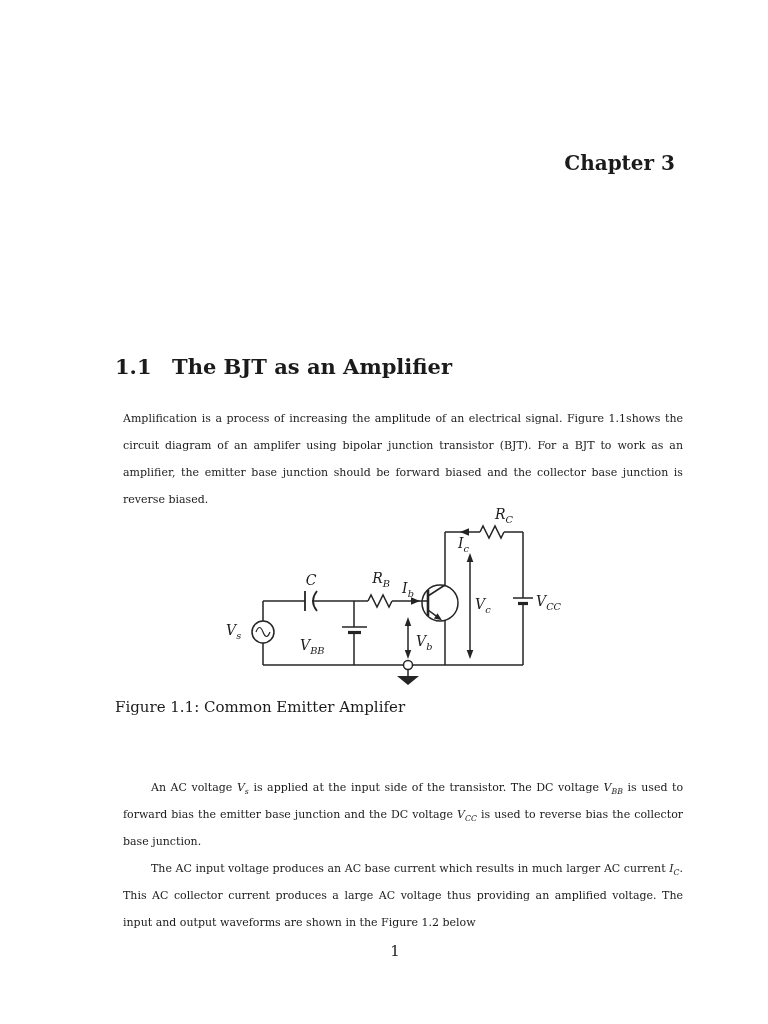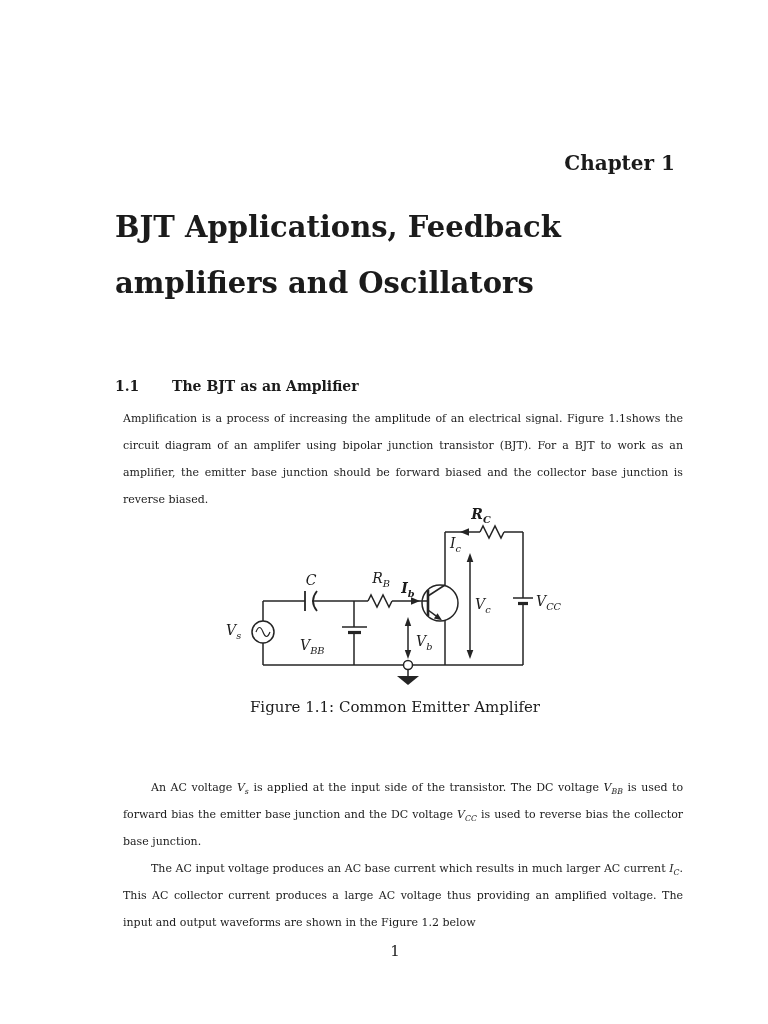--- a/index.html
+++ b/index.html
@@ -9,48 +9,44 @@
     margin:0 auto;
     background:#ffffff;
     font-family:"DejaVu Serif","Liberation Serif",serif;
     color:#1b1b1b;
     overflow:hidden;
   }
   .col{position:absolute;left:115px;width:560px;}
   .chapter{top:151px;text-align:right;font-size:20px;font-weight:bold;line-height:24px;}
   .title{top:199px;font-size:29px;font-weight:bold;line-height:56px;margin:0;}
   .title span{display:block;}
-  .section{top:374px;font-size:14px;font-weight:bold;line-height:24px;}
+  .section{top:355px;font-size:21px;font-weight:bold;line-height:24px;}
   .secnum{display:inline-block;width:57px;}
   .bodytext{font-size:11px;line-height:27px;text-align:justify;margin:8px;}
   .p1{top:397px;}
   .bodyblock{top:766px;}
   .bodyblock p{margin:0;text-indent:28px;}
-  .caption{top:695px;text-align:center;font-size:15px;line-height:24px;}
+  .caption{top:695px;text-align:left;font-size:15px;line-height:24px;}
   .pagenum{top:938px;text-align:center;font-size:15px;line-height:27px;}
   sub{font-size:71%;line-height:0;}
   
   .figure{position:absolute;left:230px;top:505px;width:340px;height:195px;margin:0;}
   .figure svg{position:absolute;left:0;top:0;}
   .flabel{position:absolute;font-size:14px;line-height:15px;white-space:nowrap;color:#1b1b1b;}
   .flabel sub{font-size:70%;}
   .ra{text-align:left;}
   .ctr{text-align:center;}
 </style>
 </head>
 <body>
 
 <div class="page">
 
-  <div class="col chapter">Chapter 1</div>
+  <div class="col chapter">Chapter 3</div>
 
-  <h1 class="col title">
-    <span>BJT Applications, Feedback</span>
-    <span>amplifiers and Oscillators</span>
-  </h1>
 
   <div class="col section">
     <span class="secnum">1.1</span><span>The BJT as an Amplifier</span>
   </div>
 
   <p class="col bodytext p1">Amplification is a process of increasing the amplitude of an electrical signal. Figure 1.1shows the circuit diagram of an amplifer using bipolar junction transistor (BJT). For a BJT to work as an amplifier, the emitter base junction should be forward biased and the collector base junction is reverse biased.</p>
 
   <figure class="figure">
     <svg width="340" height="195" viewBox="0 0 340 195" fill="none" stroke="#242424" stroke-width="1.5">
 
@@ -97,25 +93,25 @@
       <polygon points="240,154 236.7,145 243.3,145" fill="#242424" stroke="none"></polygon>
 
       <path d="M178,117 V149"></path>
       <polygon points="178,112 174.8,121 181.2,121" fill="#242424" stroke="none"></polygon>
       <polygon points="178,154 174.8,145 181.2,145" fill="#242424" stroke="none"></polygon>
 
       <circle cx="178" cy="160" r="4.5" fill="#ffffff"></circle>
       <path d="M178,164.5 V171"></path>
       <polygon points="167,171 189,171 178,180" fill="#242424" stroke="none"></polygon>
     </svg>
-    <div class="flabel ctr" style="left:237px;top:2px;width:28px;font-weight:bold;"><i>R</i><sub><i>C</i></sub></div>
-    <div class="flabel" style="left:220px;top:31px;"><i>I</i><sub><i>c</i></sub></div>
+    <div class="flabel ctr" style="left:260px;top:2px;width:28px;"><i>R</i><sub><i>C</i></sub></div>
+    <div class="flabel" style="left:228px;top:31px;"><i>I</i><sub><i>c</i></sub></div>
     <div class="flabel ctr" style="left:69px;top:68px;width:24px;"><i>C</i></div>
     <div class="flabel ctr" style="left:137px;top:56px;width:28px;margin-top:10px;"><i>R</i><sub><i>B</i></sub></div>
-    <div class="flabel ctr" style="left:166px;top:76px;width:24px;font-weight:bold;"><i>I</i><sub><i>b</i></sub></div>
+    <div class="flabel ctr" style="left:166px;top:76px;width:24px;"><i>I</i><sub><i>b</i></sub></div>
     <div class="flabel ra" style="left:-4px;top:118px;width:20px;"><i>V</i><sub><i>s</i></sub></div>
     <div class="flabel ra" style="left:70px;top:117px;width:40px;margin-top:16px;"><i>V</i><sub><i>BB</i></sub></div>
     <div class="flabel" style="left:186px;top:129px;"><i>V</i><sub><i>b</i></sub></div>
     <div class="flabel" style="left:245px;top:92px;"><i>V</i><sub><i>c</i></sub></div>
     <div class="flabel" style="left:306px;top:89px;text-align:right;"><i>V</i><sub><i>CC</i></sub></div>
   </figure>
 
   <div class="col caption">Figure 1.1: Common Emitter Amplifer</div>
 
   <div class="col bodytext bodyblock">

